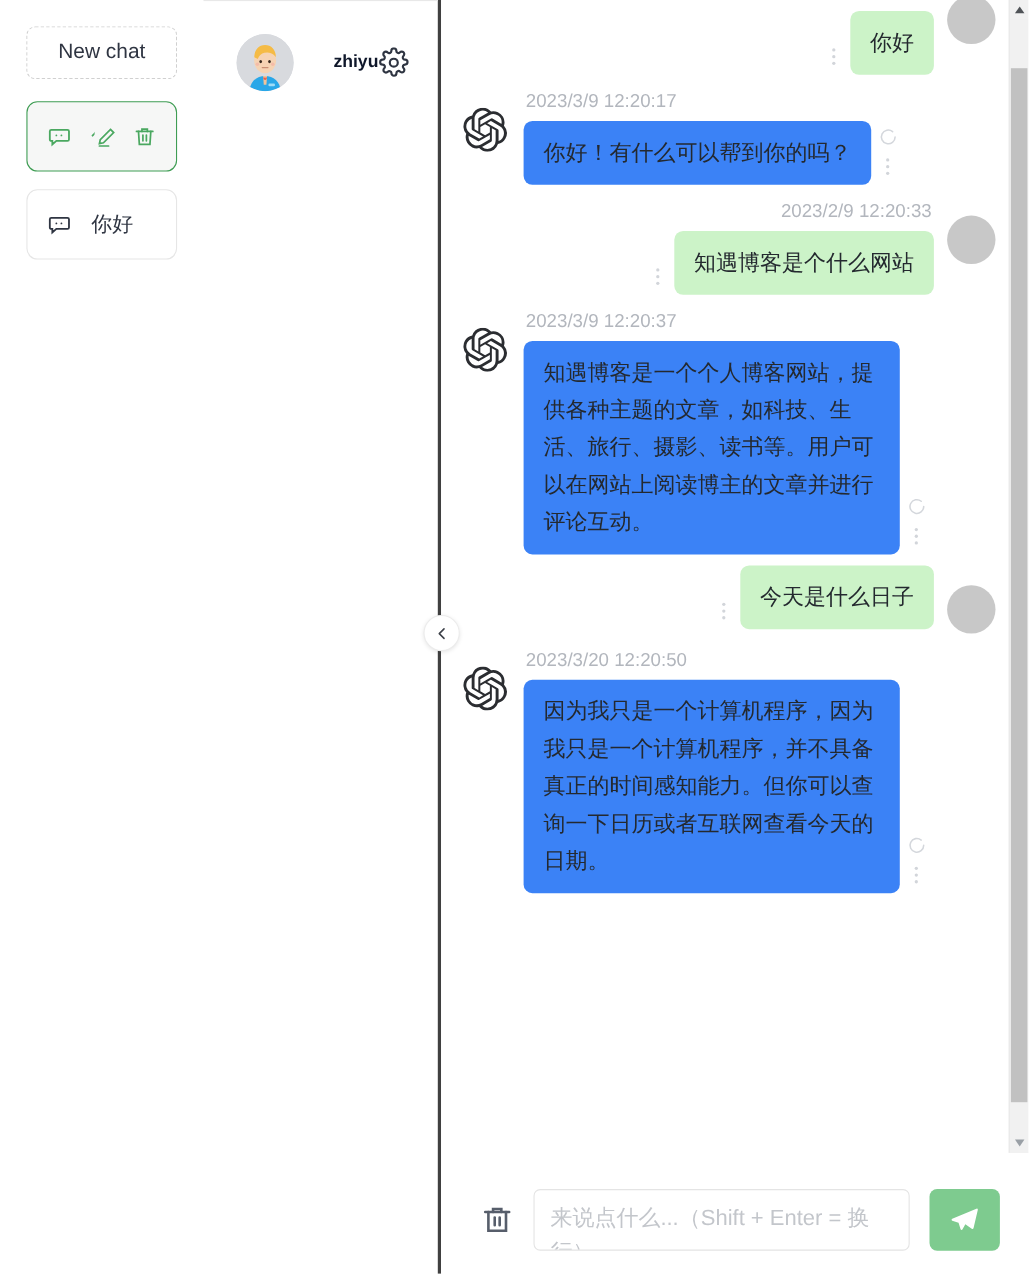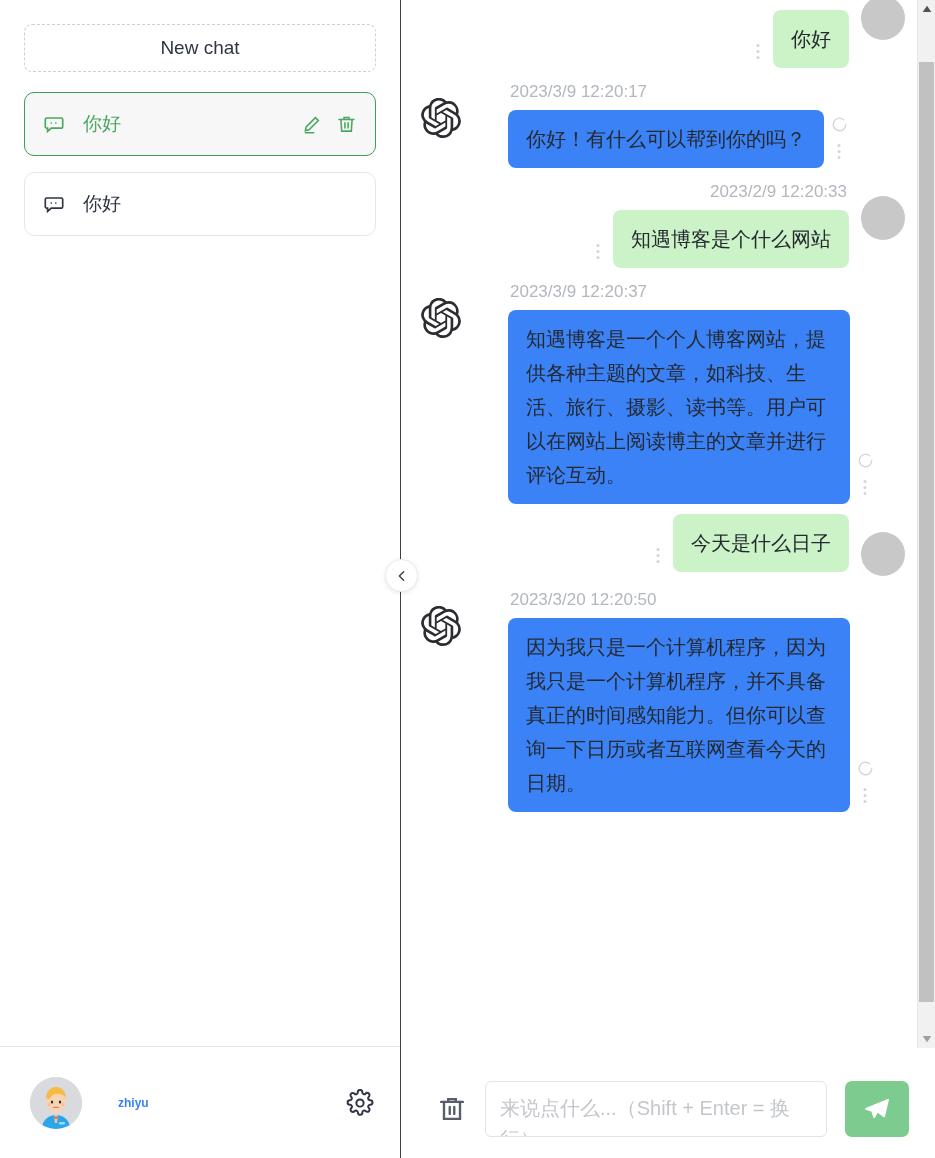--- a/index.html
+++ b/index.html
@@ -14,22 +14,21 @@
     display: flex;
     position: relative;
     background: #ffffff;
   }
 
   
   .sidebar {
     width: 401px;
     height: 1158px;
     display: flex;
-    flex-direction: column;
-    border-right: 1px solid #404040;
+    border-right: 3px solid #404040;
     background: #ffffff;
     position: relative;
   }
   .sidebar-top {
     flex: 1 1 auto;
     padding: 24px 24px 0 24px;
     overflow: hidden;
   }
   .new-chat-btn {
     height: 48px;
@@ -97,23 +96,23 @@
   }
   .avatar-img {
     width: 52px; height: 52px;
     border-radius: 50%;
     flex: 0 0 52px;
     overflow: hidden;
     background: #d6d8de;
     position: relative;
   }
   .username {
-    font-size: 12px;
+    font-size: 16px;
     font-weight: bold;
-    color: #3b82f6;
+    color: #0f172a;
     margin-left: 36px;
     flex: 1 1 auto;
   }
   .gear-btn {
     width: 28px; height: 28px;
     cursor: pointer;
     display: block;
   }
 
   
@@ -150,21 +149,21 @@
   }
   .msg-scroll {
     position: absolute;
     top: -22px; left: 18px; right: 30px;
     padding-bottom: 20px;
   }
   .msg {
     display: flex;
     margin-bottom: 10px;
   }
-  .msg.bot { justify-content: flex-start; gap: 32px; }
+  .msg.bot { justify-content: flex-start; }
   .msg.user { justify-content: flex-end; }
 
   .msg-ava {
     width: 44px; height: 44px;
     flex: 0 0 44px;
     border-radius: 50%;
     display: flex;
     align-items: center;
     justify-content: center;
     margin-top: 18px;

